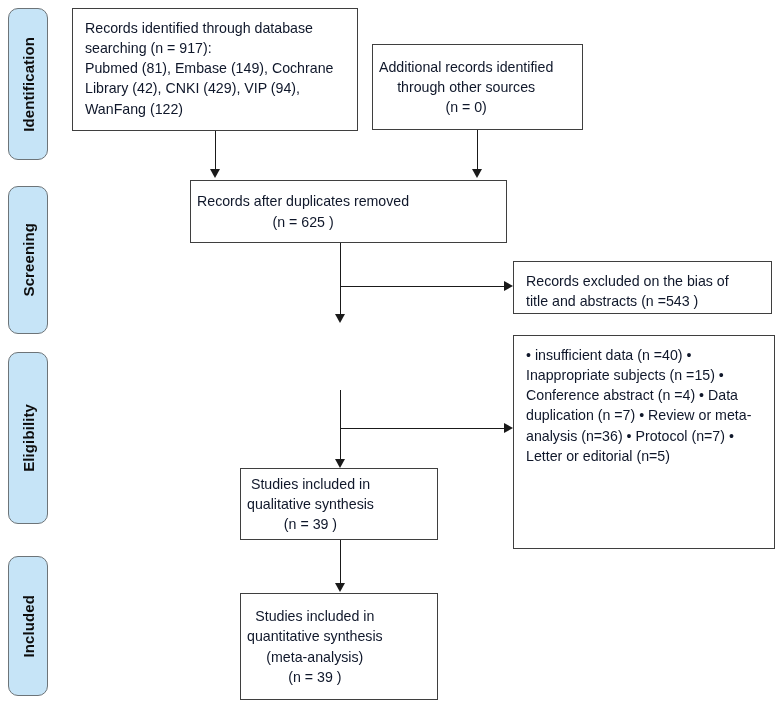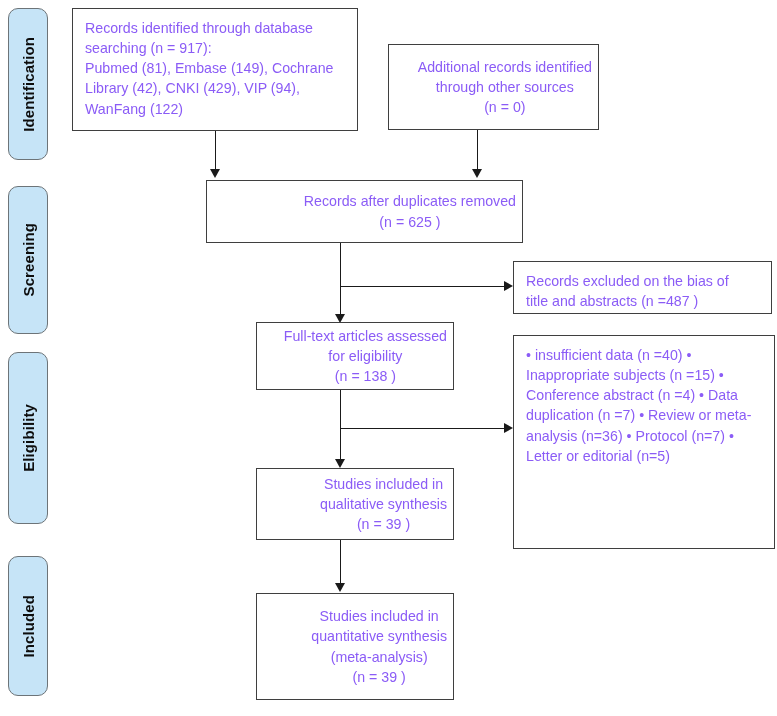--- a/index.html
+++ b/index.html
@@ -39,35 +39,34 @@
     letter-spacing: 0.1px;
     white-space: nowrap;
   }
 
   
   .flow-box {
     position: absolute;
     background: #ffffff;
     border: 1.5px solid #3f3f3f;
     box-sizing: border-box;
-    color: #8b5cf6;
+    color: #0f172a;
     font-size: 14.2px;
     line-height: 1.42;
   }
   .flow-box .box-text {
     display: block;
     white-space: pre-line;
   }
   .box-center {
     display: flex;
     align-items: center;
-    justify-content: flex-end;
+    justify-content: flex-start;
     text-align: center;
     padding: 4px 6px;
-    margin-left: 16px;
   }
   .box-left {
     padding: 9px 10px 6px 12px;
     text-align: left;
   }
 
   
   .vline {
     position: absolute;
     width: 0;
@@ -140,28 +139,23 @@
   </div>
 
   <div class="vline" style="left:340px; top:243px; height:73px;"></div>
   <div class="arrow-down" style="left:334.5px; top:314px;"></div>
 
   <div class="hline" style="left:340px; top:286px; width:166px;"></div>
   <div class="arrow-right" style="left:504px; top:280.5px;"></div>
 
   <div class="flow-box box-left" style="left:513px; top:261px; width:259px; height:53px;">
     <span class="box-text">Records excluded on the bias of
-title and abstracts (n =487 )</span>
+title and abstracts (n =543 )</span>
   </div>
 
-  <div class="flow-box box-center" style="left:240px; top:322px; width:198px; height:68px;">
-    <span class="box-text">Full-text articles assessed
-for eligibility
-(n = 138 )</span>
-  </div>
 
   <div class="vline" style="left:340px; top:390px; height:72px;"></div>
   <div class="arrow-down" style="left:334.5px; top:459px;"></div>
 
   <div class="hline" style="left:340px; top:428px; width:166px;"></div>
   <div class="arrow-right" style="left:504px; top:422.5px;"></div>
 
   <div class="flow-box box-left" style="left:513px; top:335px; width:262px; height:214px;">
     <span class="reason-item">• insufficient data (n =40)</span>
     <span class="reason-item">• Inappropriate subjects (n =15)</span>

